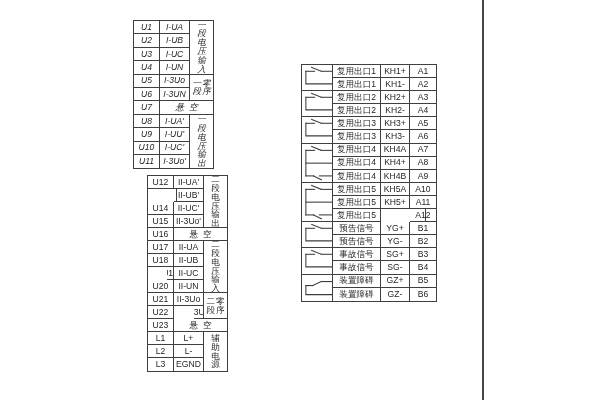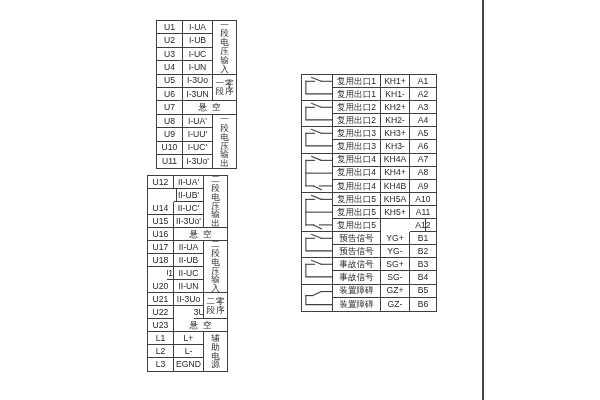--- a/index.html
+++ b/index.html
@@ -21,23 +21,23 @@
   .cell.sym{padding:0;}
   .cell.sym svg{display:block;}
   .vtext{
     display:grid;grid-auto-flow:column;place-content:center;
     column-gap:1px;font-size:8.6px;color:#1f1f1f;
   }
   .vtext span{line-height:8.9px;text-align:center;}
   #right-table svg line, #right-table svg polyline{
     stroke:#3f3f3f;stroke-width:1.1;fill:none;stroke-linecap:square;
   }
-  #left-table-1{left:156px;top:20px;grid-template-columns:26px 30px 23px;grid-template-rows:repeat(11,13.4px);}
+  #left-table-1{left:133px;top:20px;grid-template-columns:26px 30px 23px;grid-template-rows:repeat(11,13.4px);font-style:italic;}
   #left-table-2{left:147px;top:175px;grid-template-columns:26px 30px 23px;grid-template-rows:repeat(15,13px);}
-  #right-table{left:301px;top:74px;grid-template-columns:31px 48px 29px 26px;grid-template-rows:repeat(18,13.1px);}
+  #right-table{left:301px;top:64px;grid-template-columns:31px 48px 29px 26px;grid-template-rows:repeat(18,13.1px);}
   .page-divider{
     position:absolute;left:482px;top:0;width:2px;height:400px;background:#454545;
   }
 </style>
 </head>
 <body>
 
 <div class="stage">
   <div id="left-table-1" class="tbl">
       <div class="cell" style="grid-area: 1 / 1;">U1</div>

